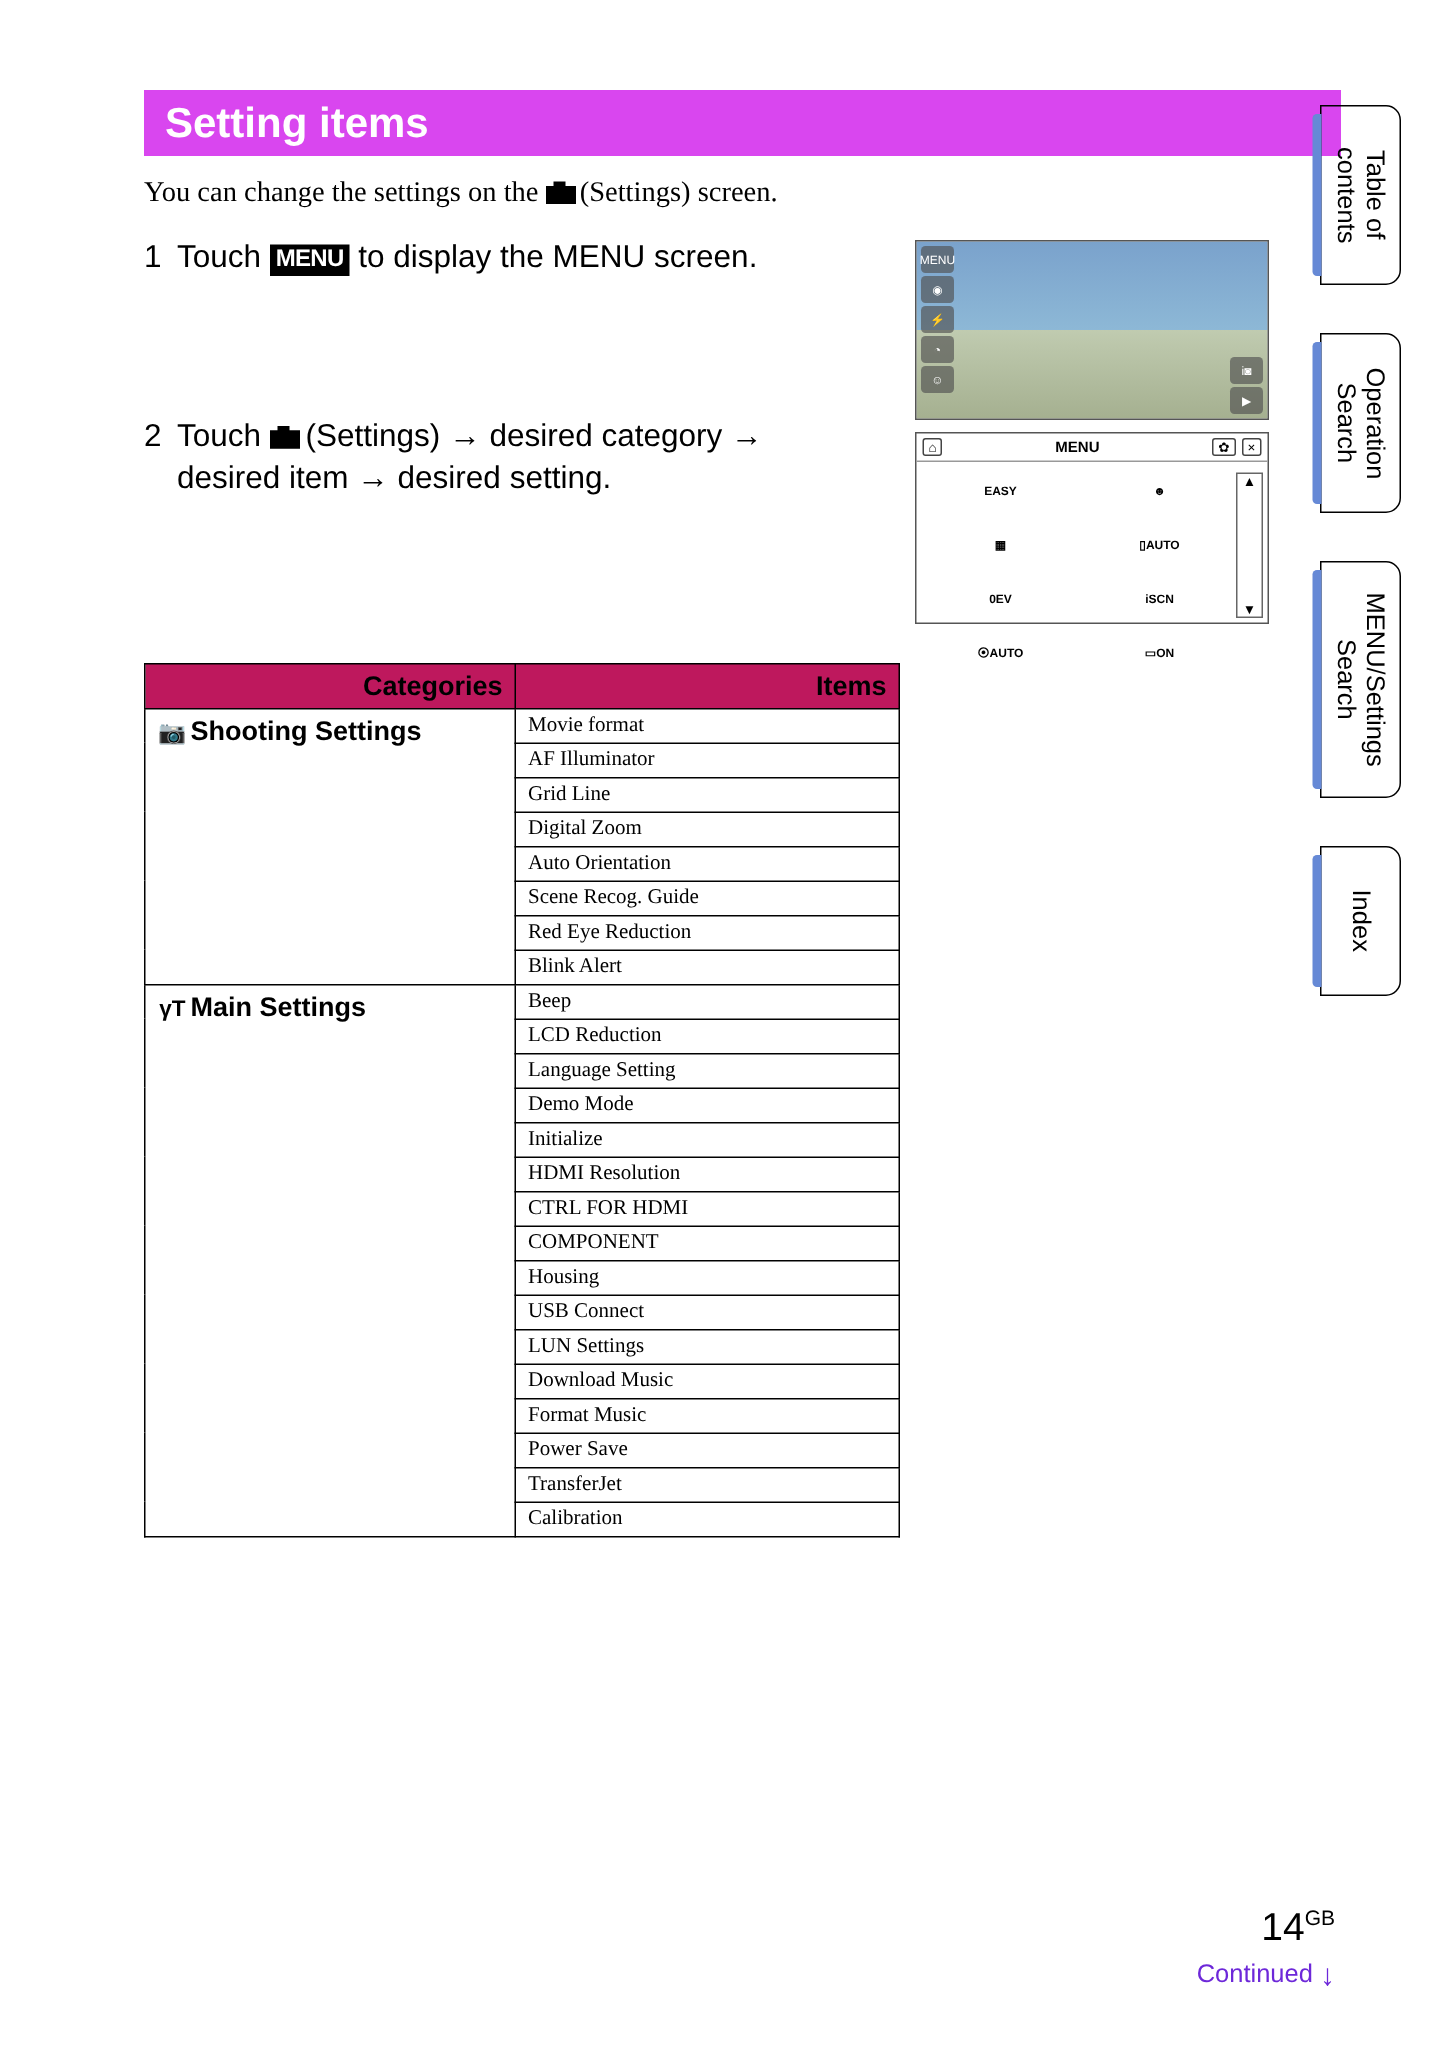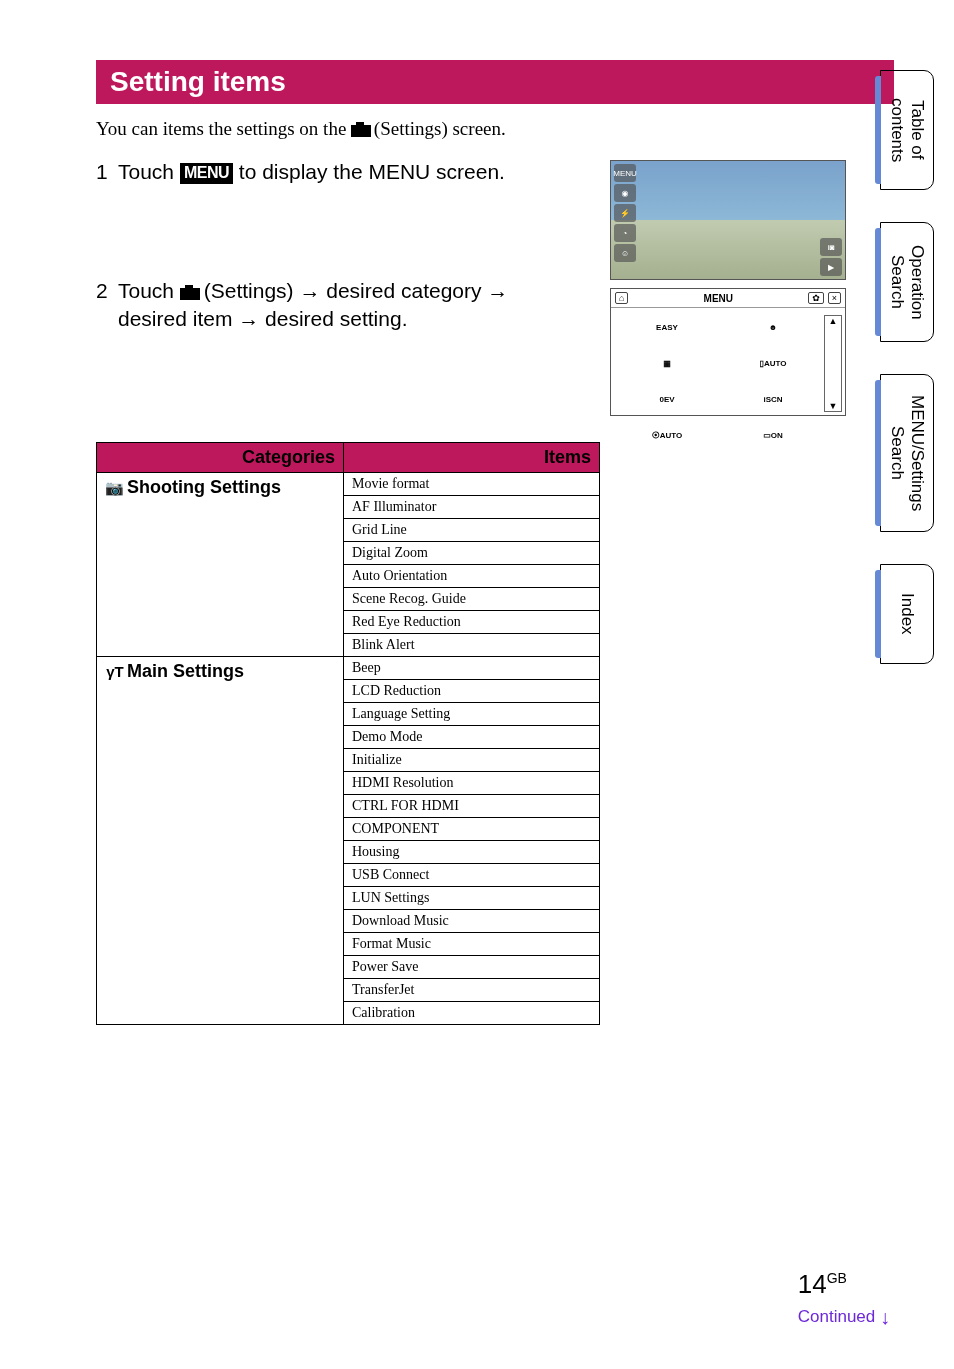--- a/index.html
+++ b/index.html
@@ -11,21 +11,21 @@
     background: #fff;
     color: #000;
     position: relative;
   }
   .page {
     padding: 60px 60px 30px 96px;
     box-sizing: border-box;
     position: relative;
   }
   .title-bar {
-    background: #be185d;
+    background: #d946ef;
     color: #fff;
     font-family: Arial, Helvetica, sans-serif;
     font-weight: bold;
     font-size: 28px;
     padding: 6px 14px;
     margin-bottom: 14px;
   }
   .intro {
     font-size: 19px;
     margin-bottom: 18px;
@@ -218,20 +218,21 @@
     left: -6px; top: 5px;
     width: 6px; height: calc(100% - 10px);
     background: #6689d6;
     border-radius: 3px 0 0 3px;
   }
 
   .footer {
     position: absolute;
     bottom: 40px;
     right: 64px;
+    text-align: right;
   }
   .page-no {
     font-family: Arial, Helvetica, sans-serif;
     font-size: 26px;
   }
   .gb {
     font-size: 14px;
     vertical-align: super;
   }
   .continued {
@@ -242,21 +243,21 @@
   }
   .continued .darr { font-size: 20px; vertical-align: -2px; }
 </style>
 </head>
 <body>
 
 <div class="page">
   <div class="title-bar">Setting items</div>
 
   <div class="intro">
-    <span>You can items the settings on the </span><span class="icon-settings"></span><span> (Settings) screen.</span>
+    <span>You can change the settings on the </span><span class="icon-settings"></span><span> (Settings) screen.</span>
   </div>
 
   <div class="step-row">
     <div class="step-num">1</div>
     <div class="step-text">
       <span>Touch </span><span class="menu-box">MENU</span><span> to display the MENU screen.</span>
     </div>
   </div>
 
   <div class="step-row step2-block">

